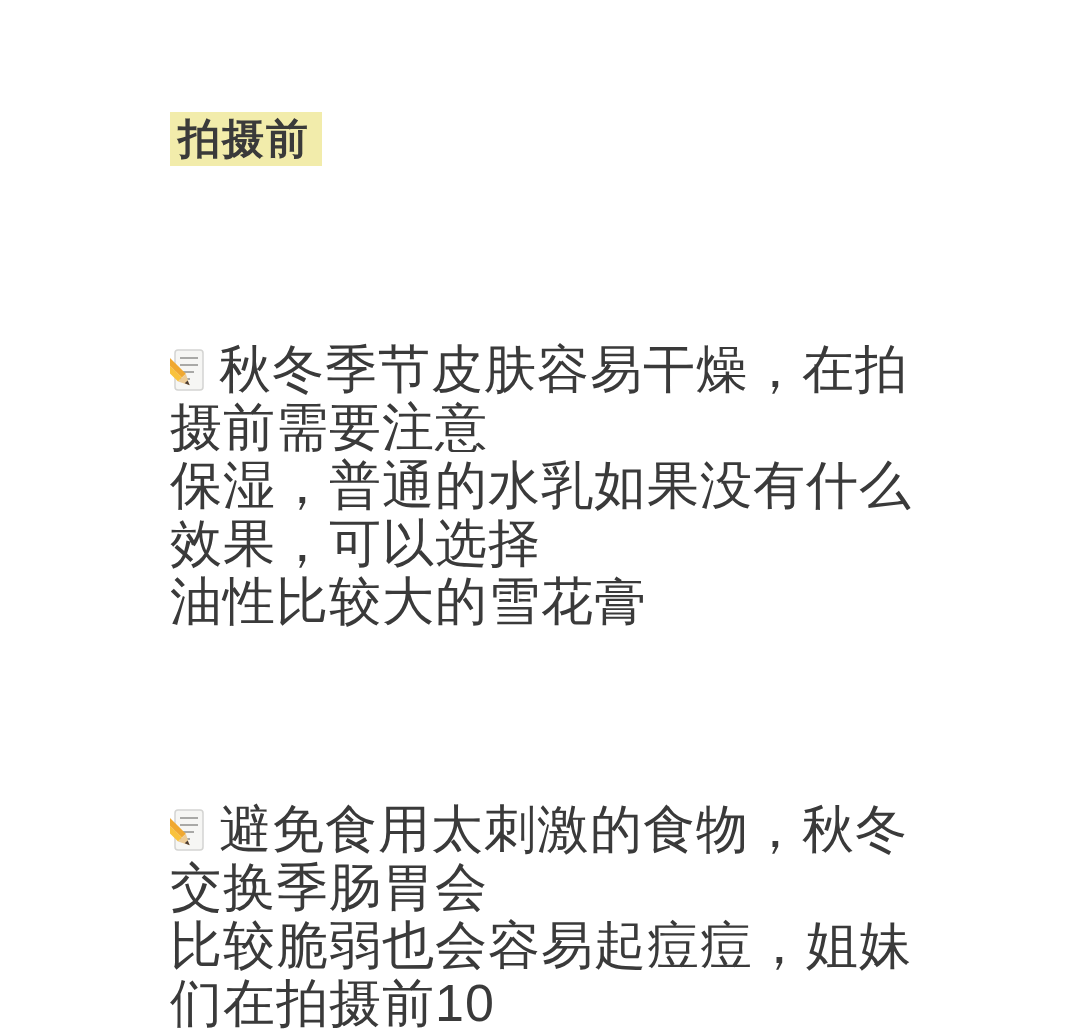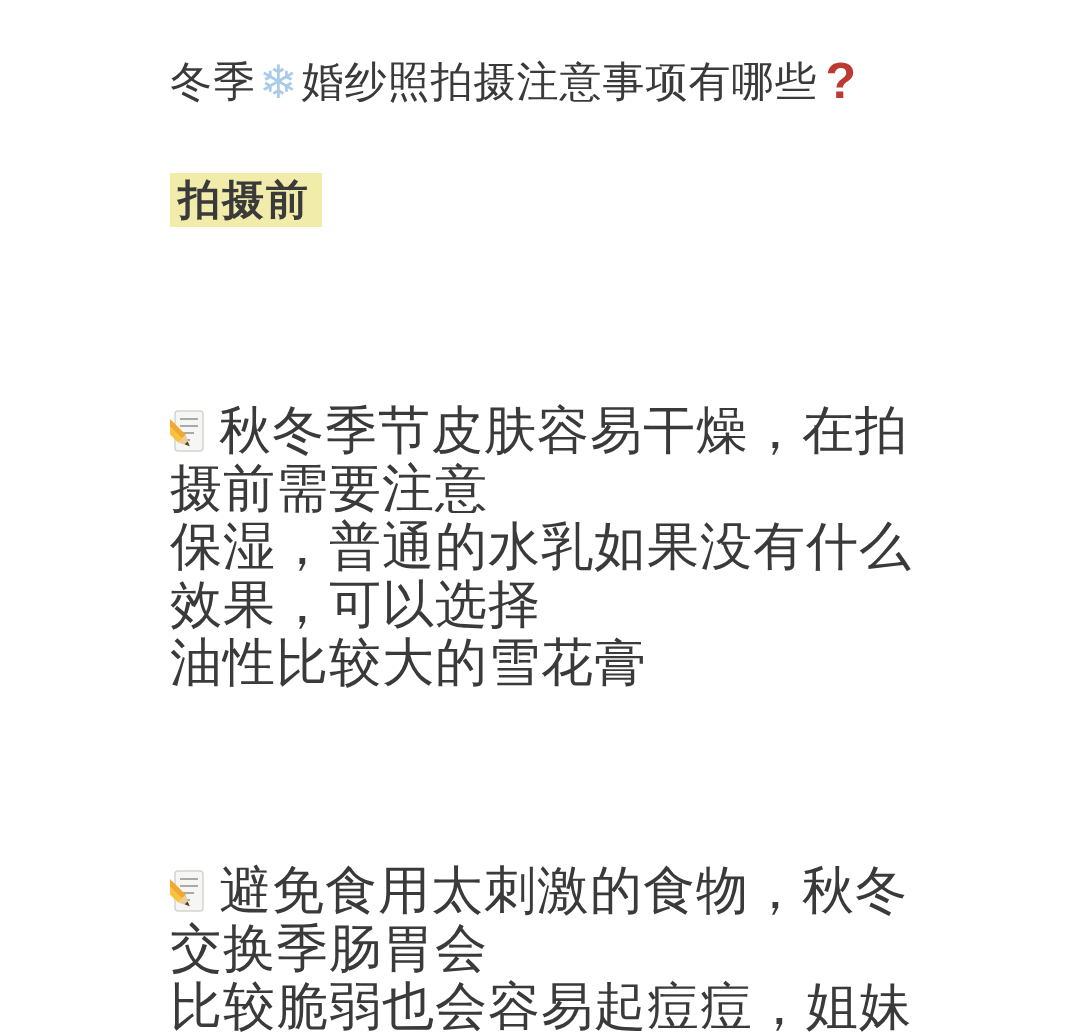--- a/index.html
+++ b/index.html
@@ -62,23 +62,20 @@
     height: 46px;
     vertical-align: -7px;
     margin-right: 3px;
   }
 </style>
 </head>
 <body>
 
 <div class="content">
 
-  <div class="title">
-    <span>冬季</span><span class="snowflake-glyph">❄</span><span>婚纱照拍摄注意事项有哪些</span><span class="question-glyph">?</span>
-  </div>
 
   <div>
     <span class="section-heading">拍摄前</span>
   </div>
 
   <div class="para para-1">
     <span class="memo-icon-box">
       <svg viewBox="0 0 46 46" width="46" height="46" aria-hidden="true">
         <rect x="5" y="2" width="28" height="40" rx="3" fill="#f6f6f4" stroke="#d4d4d2" stroke-width="1.5"></rect>
         <line x1="10" y1="10" x2="28" y2="10" stroke="#a9a9a7" stroke-width="2"></line>

